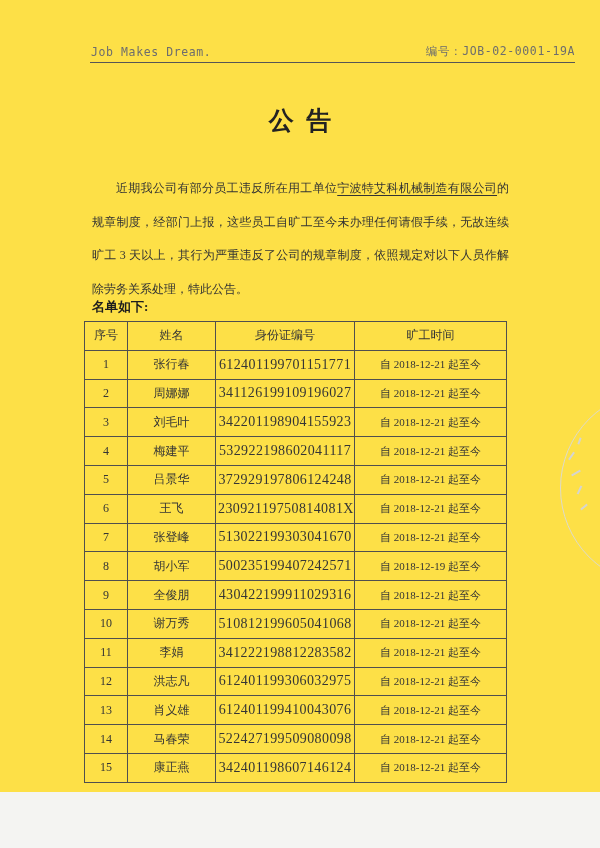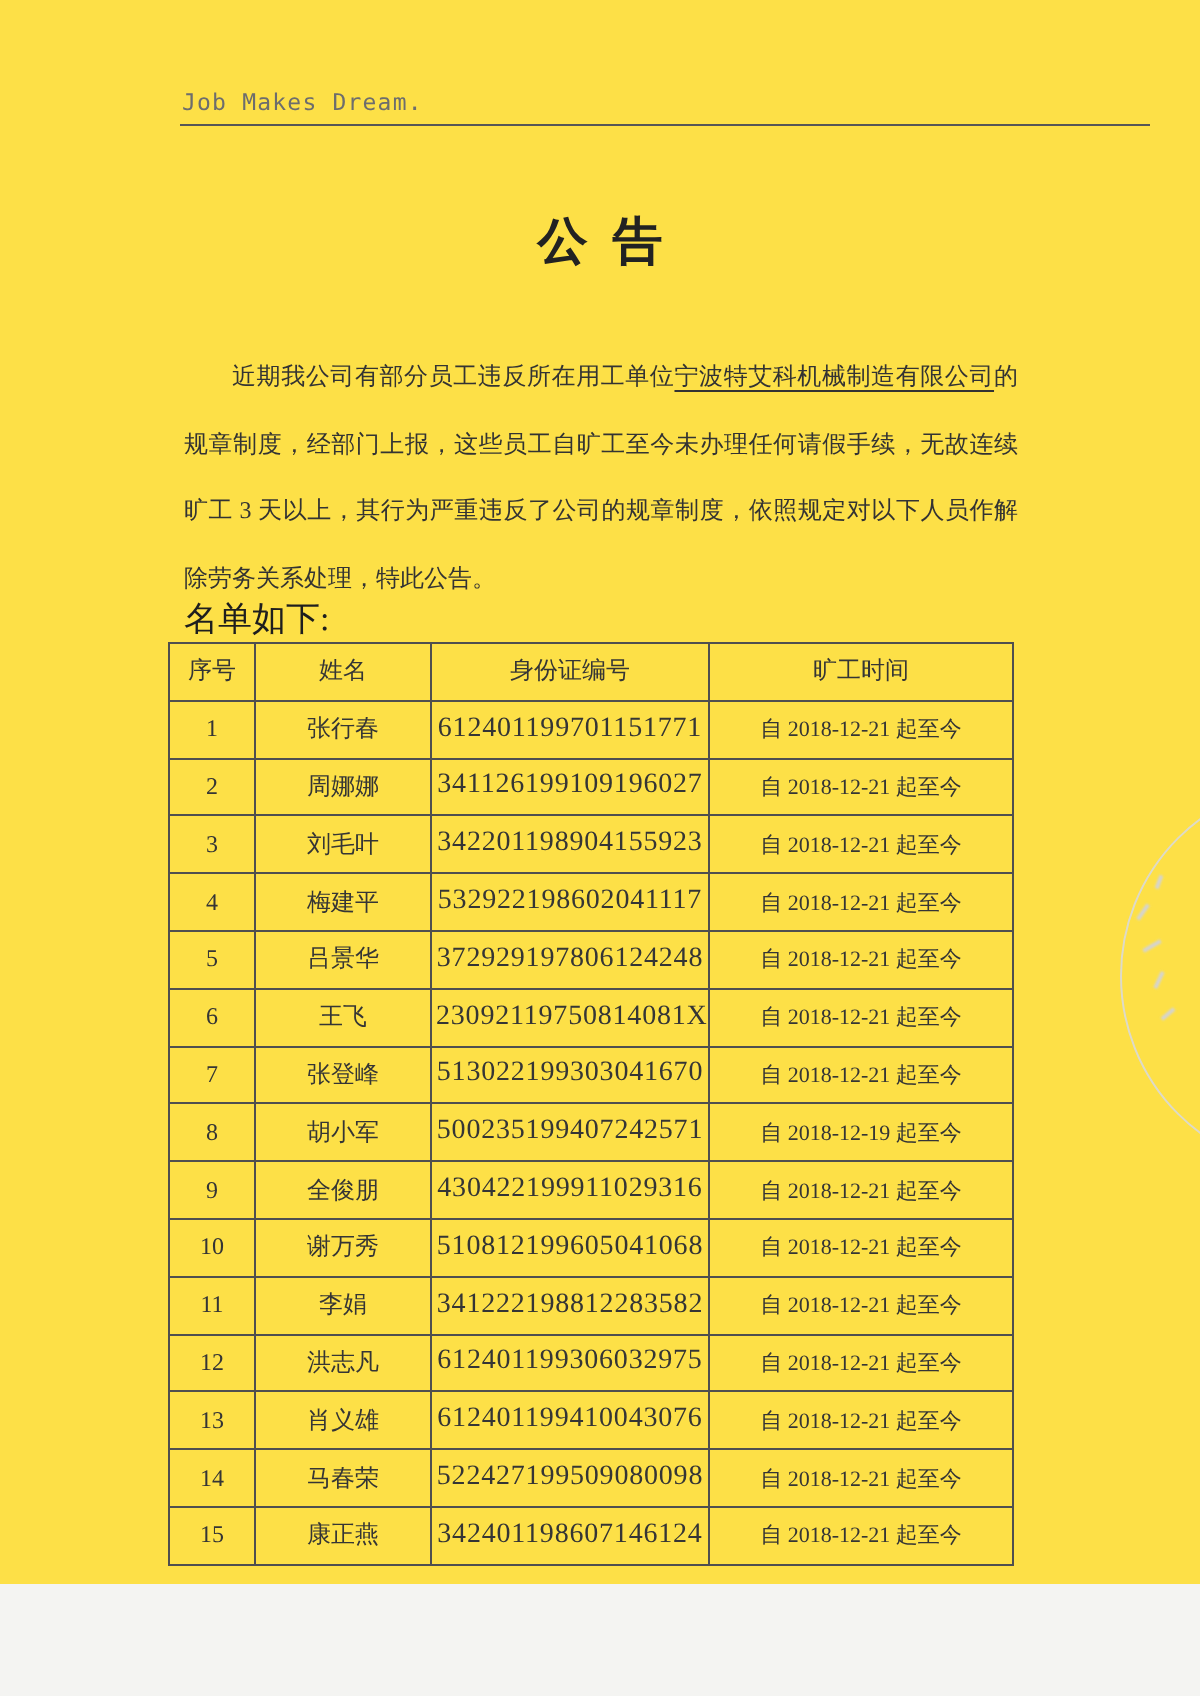--- a/index.html
+++ b/index.html
@@ -56,22 +56,22 @@
     color: #333;
   }
   .underlined-company {
     text-decoration: underline;
     text-underline-offset: 3px;
     text-decoration-thickness: 1px;
   }
   .list-label {
     position: absolute;
     top: 298px; left: 92px;
-    font-size: 17px;
-    font-weight: normal;
+    font-size: 13px;
+    font-weight: bold;
     color: #1e1e1e;
   }
 
   
   table.roster {
     position: absolute;
     top: 321px; left: 84px;
     width: 422px;
     border-collapse: collapse;
     table-layout: fixed;
@@ -111,20 +111,21 @@
   .m4 { top: 506px; left: 580px; width: 8px;  height: 2px; transform: rotate(-40deg); }
   .m5 { top: 440px; left: 576px; width: 7px;  height: 2px; transform: rotate(-70deg); }
 </style>
 </head>
 <body>
 
 <div class="page">
 
   <div class="letterhead">
     <span>Job Makes Dream.</span>
+    <span><span>编号：</span><span>JOB-02-0001-19A</span></span>
   </div>
   <div class="head-rule"></div>
 
   <div class="doc-title">公  告</div>
 
   <div class="notice-para"><span>近期我公司有部分员工违反所在用工单位</span><span class="underlined-company">宁波特艾科机械制造有限公司</span><span>的规章制度，经部门上报，这些员工自旷工至今未办理任何请假手续，无故连续旷工 3 天以上，其行为严重违反了公司的规章制度，依照规定对以下人员作解除劳务关系处理，特此公告。</span></div>
 
   <div class="list-label">名单如下:</div>
 
   <table class="roster">

